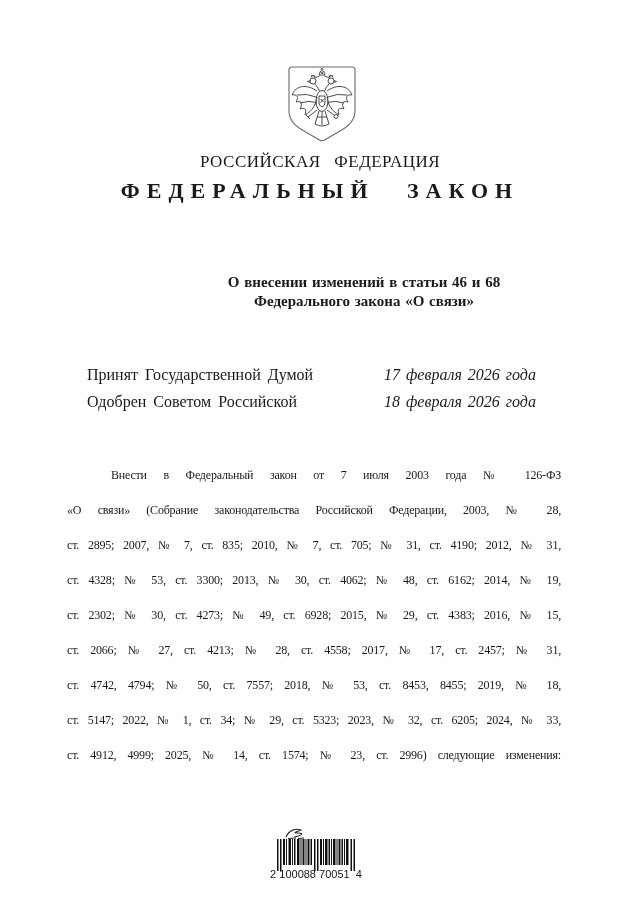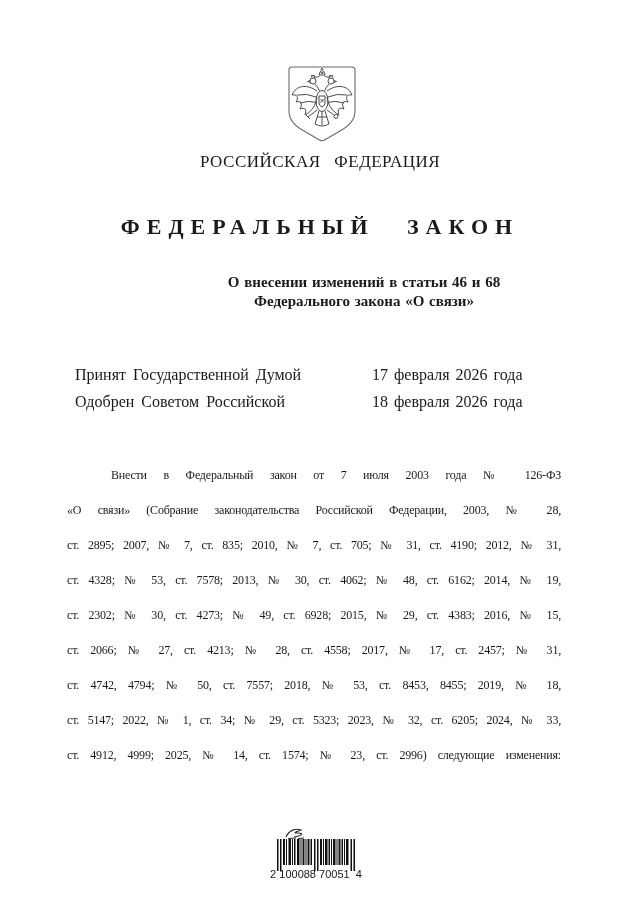--- a/index.html
+++ b/index.html
@@ -7,29 +7,29 @@
     position:relative;width:640px;height:905px;background:#ffffff;
     font-family:"Liberation Serif", serif;color:#1a1a1a;overflow:hidden;
   }
   .emblem{position:absolute;left:285px;top:64px;width:74px;height:80px;}
   .country{
     position:absolute;top:152px;left:0;width:100%;text-align:center;
     font-size:17px;letter-spacing:0.5px;word-spacing:9px;
   }
   .doc-type{
     position:absolute;top:178px;left:0;width:100%;text-align:center;
-    font-size:22px;font-weight:bold;letter-spacing:7px;word-spacing:20px;margin-top:36px;
+    font-size:22px;font-weight:bold;letter-spacing:7px;word-spacing:20px;
   }
   .law-title{
     position:absolute;top:273px;left:0;width:100%;text-align:center;
     font-size:15px;font-weight:bold;line-height:19px;word-spacing:1px;padding-left:44px;
   }
   .adoption{position:absolute;top:361px;left:75px;width:490px;font-size:16px;word-spacing:3px;}
-  .adoption .row{position:relative;height:27px;line-height:27px;}
-  .adoption .date{position:absolute;left:297px;top:0;word-spacing:2px;}
+  .adoption .row{position:relative;height:27px;line-height:27px;margin-left:12px;}
+  .adoption .date{position:absolute;left:297px;top:0;word-spacing:2px;font-style:italic;}
   .body-text{
     position:absolute;top:458px;left:67px;width:494px;
     font-size:12px;letter-spacing:-0.2px;
   }
   .body-text .line{
     height:35px;line-height:35px;
     text-align:justify;text-align-last:justify;
   }
   .body-text .line.indent{padding-left:44px;width:450px;}
   .barcode-block{position:absolute;left:262px;top:826px;width:108px;height:62px;}
@@ -89,21 +89,21 @@
     <div class="row">
       <span>Одобрен Советом Российской</span>
       <span class="date">18 февраля 2026 года</span>
     </div>
   </div>
 
   <div class="body-text">
     <div class="line indent">Внести в Федеральный закон от 7 июля 2003 года № 126-ФЗ</div>
     <div class="line">«О связи» (Собрание законодательства Российской Федерации, 2003, № 28,</div>
     <div class="line">ст. 2895; 2007, № 7, ст. 835; 2010, № 7, ст. 705; № 31, ст. 4190; 2012, № 31,</div>
-    <div class="line">ст. 4328; № 53, ст. 7578; 2013, № 30, ст. 4062; № 48, ст. 6162; 2014, № 19,</div>
+    <div class="line">ст. 4328; № 53, ст. 3300; 2013, № 30, ст. 4062; № 48, ст. 6162; 2014, № 19,</div>
     <div class="line">ст. 2302; № 30, ст. 4273; № 49, ст. 6928; 2015, № 29, ст. 4383; 2016, № 15,</div>
     <div class="line">ст. 2066; № 27, ст. 4213; № 28, ст. 4558; 2017, № 17, ст. 2457; № 31,</div>
     <div class="line">ст. 4742, 4794; № 50, ст. 7557; 2018, № 53, ст. 8453, 8455; 2019, № 18,</div>
     <div class="line">ст. 5147; 2022, № 1, ст. 34; № 29, ст. 5323; 2023, № 32, ст. 6205; 2024, № 33,</div>
     <div class="line">ст. 4912, 4999; 2025, № 14, ст. 1574; № 23, ст. 2996) следующие изменения:</div>
   </div>
 
   <div class="barcode-block">
     <svg class="scribble" width="30" height="14" viewBox="0 0 30 14">
       <path d="M4 11 C7 4 14 2 19 4 C14 6 10 7 16 7 C23 7 19 10 12 11" fill="none" stroke="#2a2a2a" stroke-width="1.1"></path>

